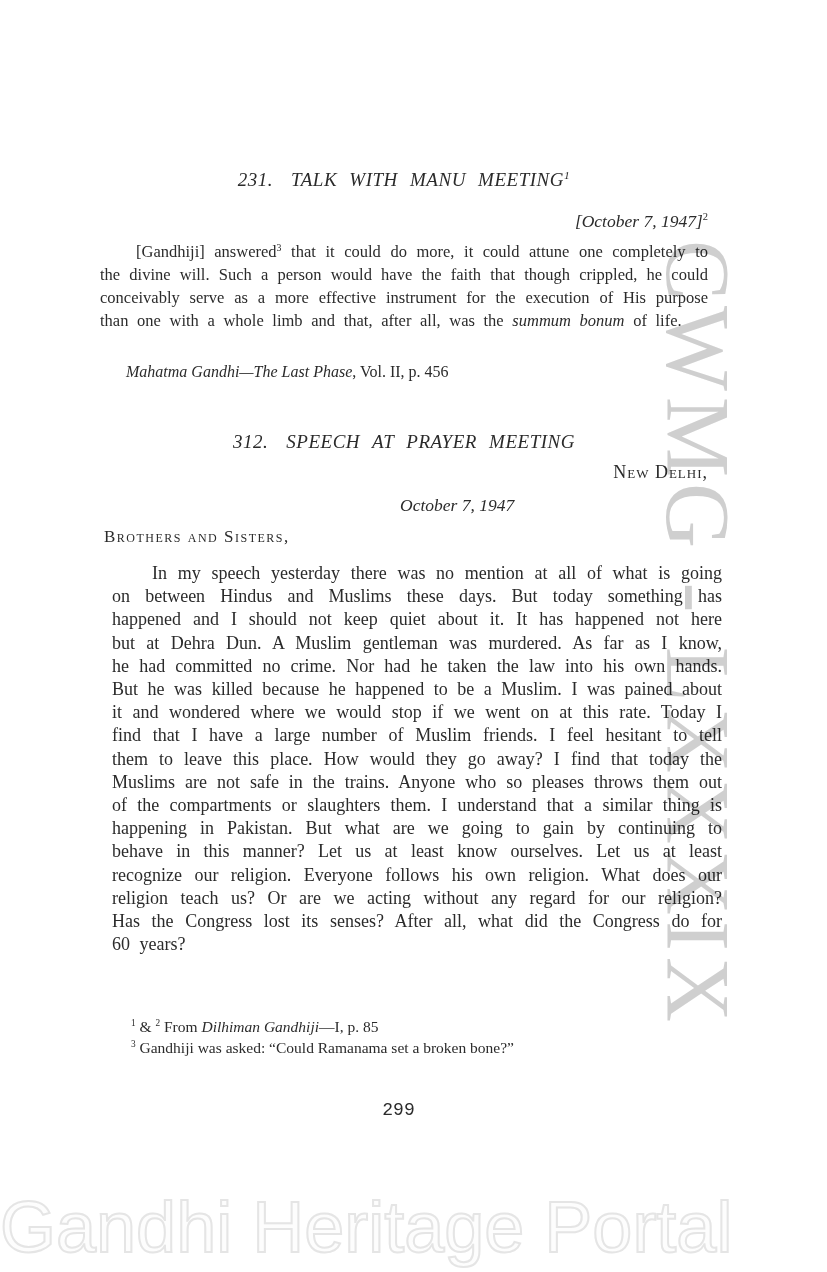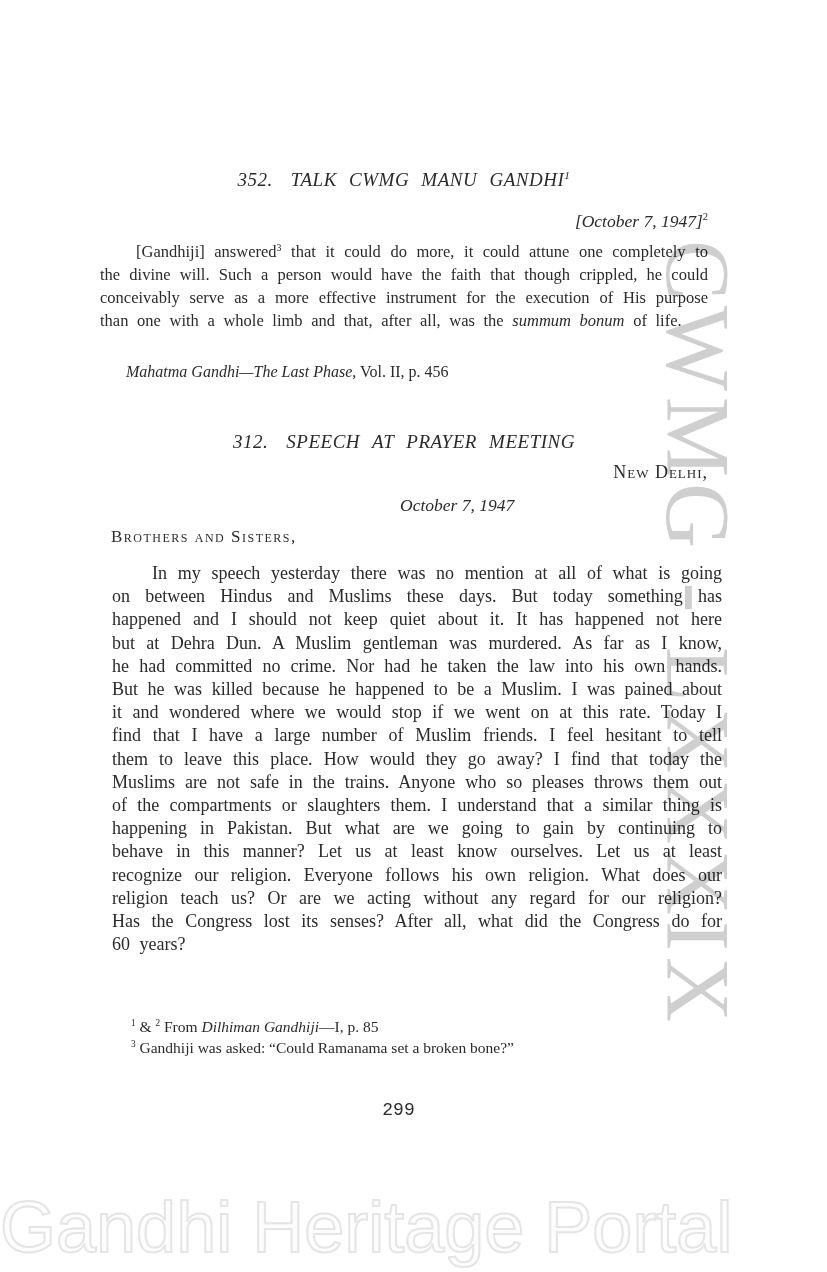--- a/index.html
+++ b/index.html
@@ -101,21 +101,21 @@
   }
   .date312 {
     position: absolute;
     top: 495px; left: 400px; width: 308px;
     text-align: left;
     font-size: 17.5px;
     z-index: 2;
   }
   .salutation312 {
     position: absolute;
-    top: 527px; left: 111px;
+    top: 527px; left: 104px;
     font-size: 17px;
     letter-spacing: 1.5px;
     z-index: 2;
   }
   .body312 {
     position: absolute;
     top: 550px; left: 100px; width: 610px;
     margin: 12px;
     font-size: 18px;
     line-height: 23.2px;
@@ -143,21 +143,21 @@
   }
 </style>
 </head>
 <body>
 
 <div class="sheet">
 
   <div class="wm-side">CWMG - LXXXIX</div>
 
   <div class="entry-heading h311">
-    <span class="num">352.</span><span>TALK CWMG MANU GANDHI</span><sup>1</sup>
+    <span class="num">231.</span><span>TALK WITH MANU MEETING</span><sup>1</sup>
   </div>
 
   <div class="dateline311">
     <span class="it">[October 7, 1947]</span><sup>2</sup>
   </div>
 
   <p class="para311">
     <span>[Gandhiji] answered</span><sup>3</sup><span> that it could do more, it could attune one completely to the divine will.  Such a person would have the faith that though crippled, he could conceivably serve as a more effective instrument for the execution of His purpose than one with a whole limb and that, after all, was the </span><span class="it">summum bonum</span><span> of life.</span>
   </p>
 

